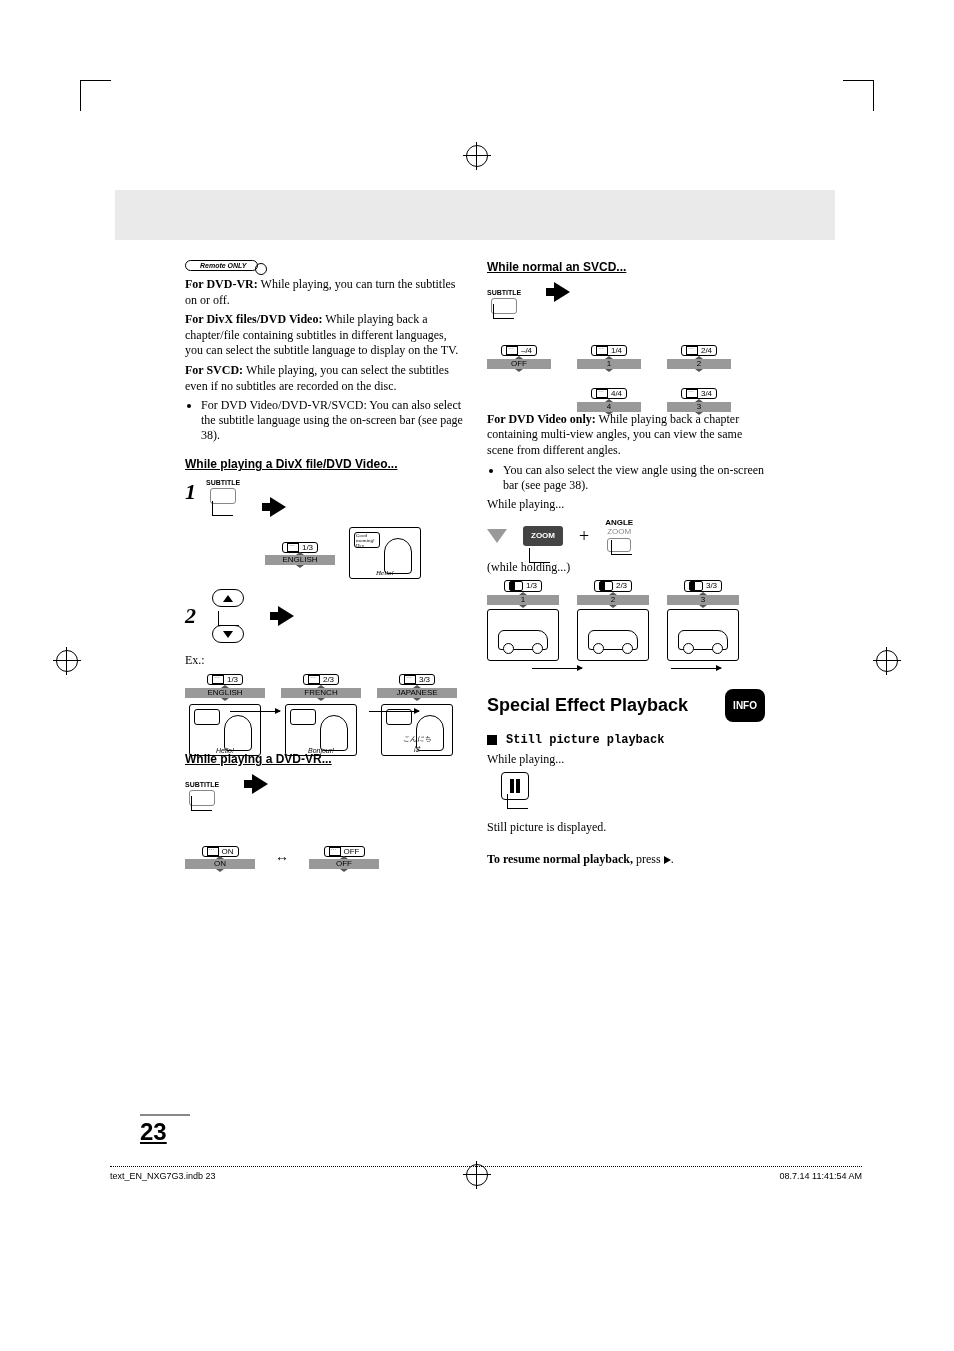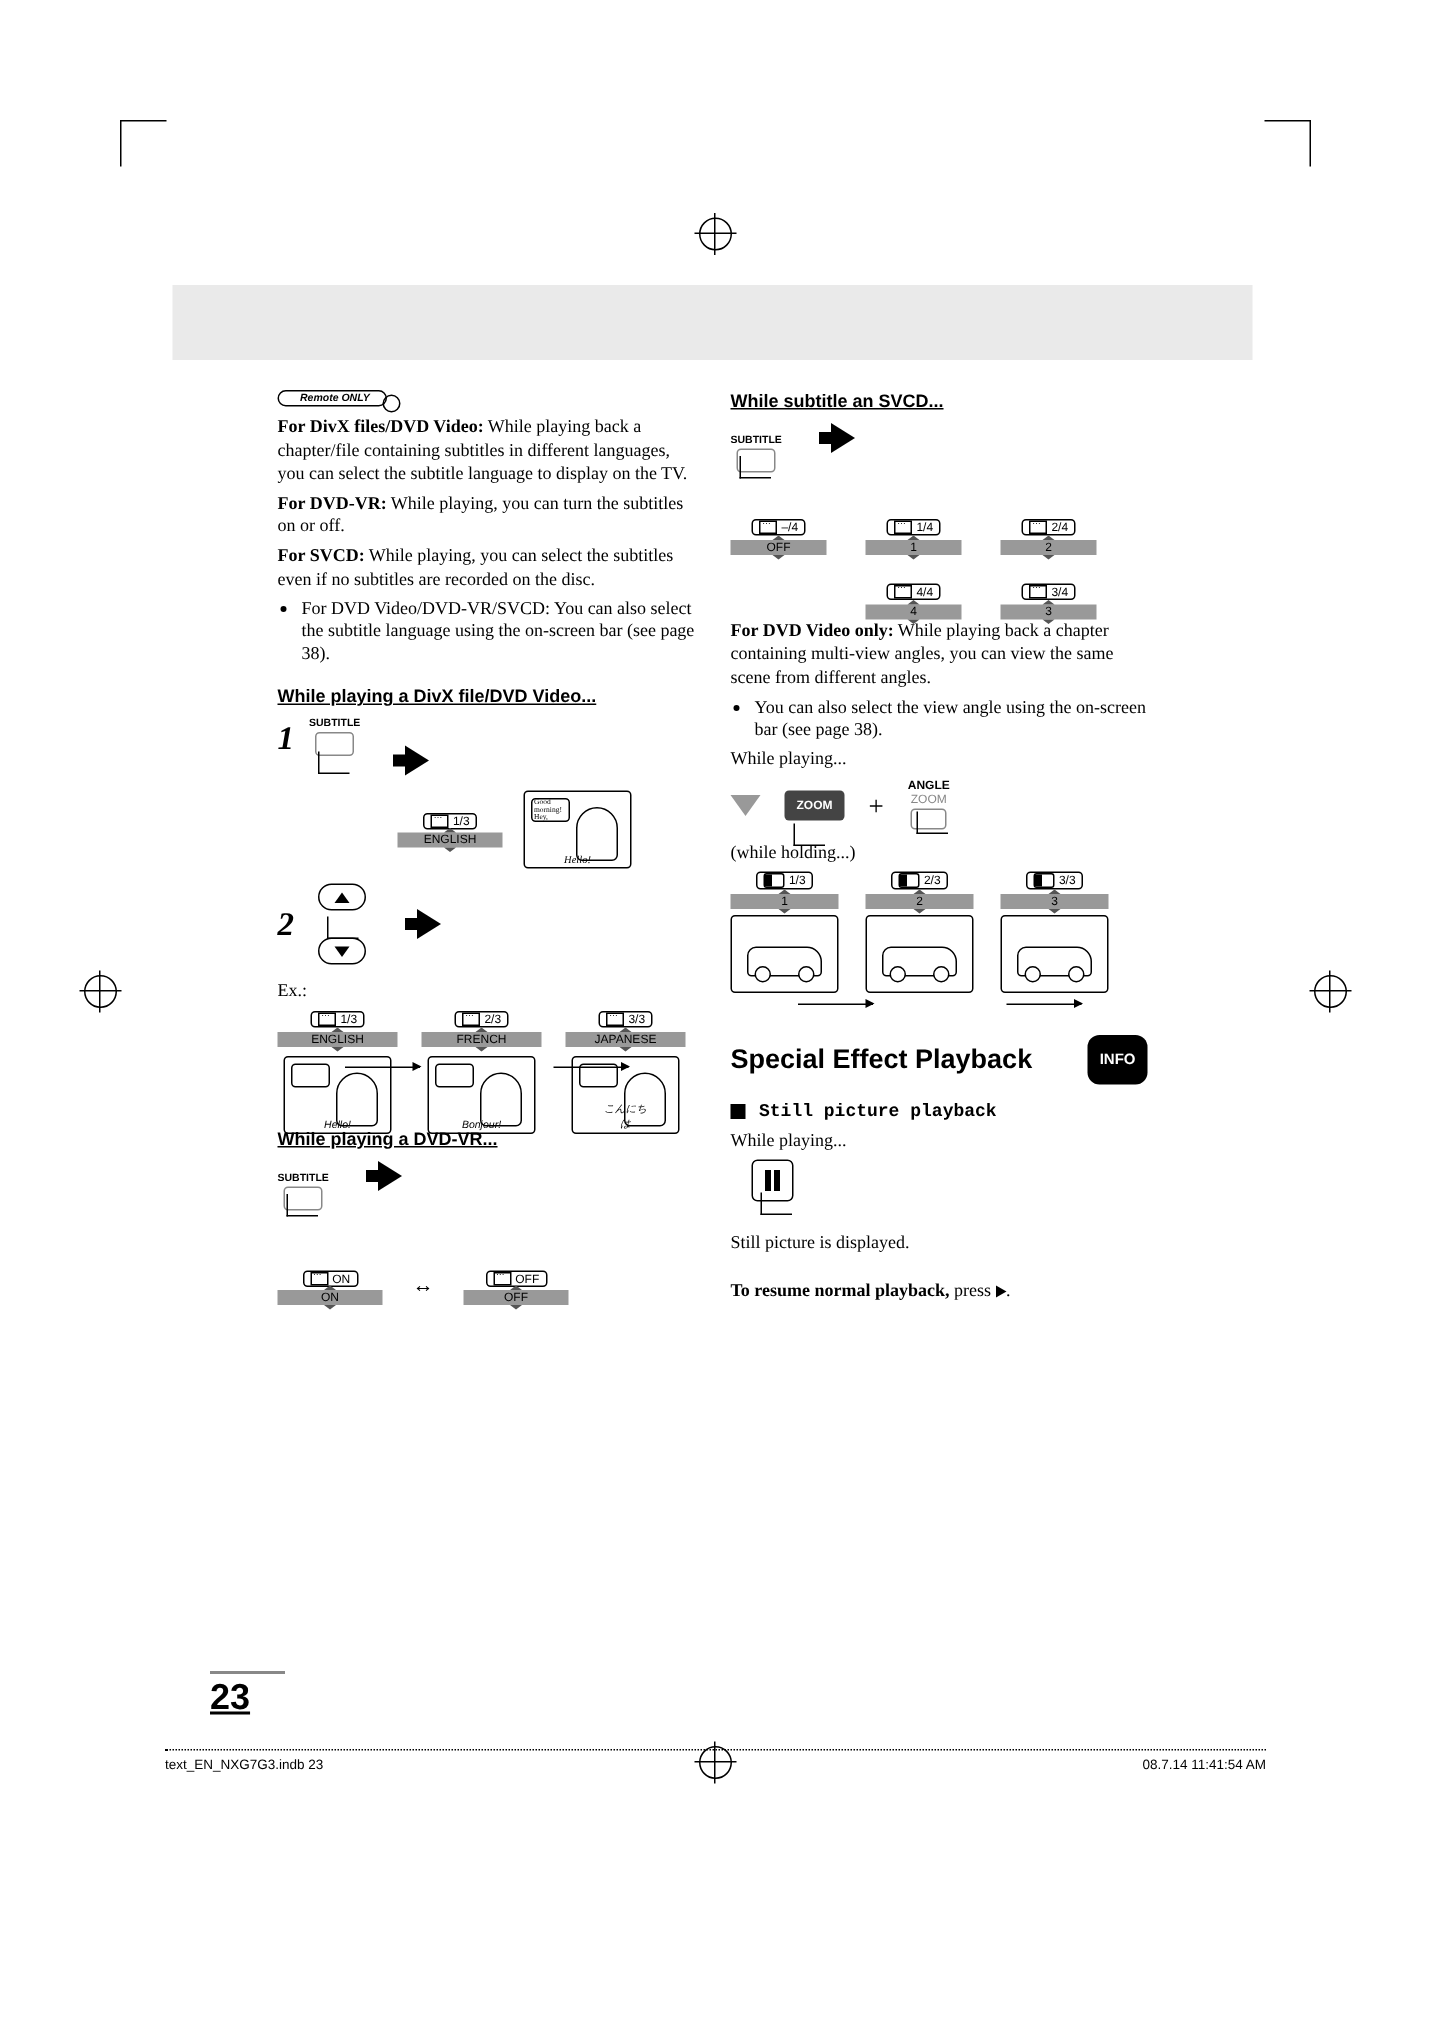--- a/index.html
+++ b/index.html
@@ -219,21 +219,21 @@
     font-family: Arial, sans-serif;
   }
   .grid-osd .cell { text-align:center; }
   .play-glyph { display:inline-block; width:0;height:0;border-top:4px solid transparent;border-bottom:4px solid transparent;border-left:7px solid #000;vertical-align:middle;}
   .page-num {
     position:absolute; left: 140px; bottom: 205px;
     font-family: Arial, sans-serif; font-weight: bold; font-size: 24px;
     border-top: 2px solid #888; padding-top: 2px; width: 50px; text-decoration: underline;
   }
   .footer {
-    position:absolute; bottom: 170px; left: 110px; right: 110px;
+    position:absolute; bottom: 170px; left: 110px; right: 92px;
     border-top: 1px dotted #000;
     display:flex; justify-content: space-between;
     font-family: Arial, sans-serif; font-size: 9px;
     padding-top: 4px;
   }
   .press-line { position: relative; }
   .press-line::after {
     content:""; position:absolute; left: 6px; top: 22px; width: 20px; height: 14px;
     border-left:1px solid #000; border-bottom:1px solid #000;
   }
@@ -254,24 +254,24 @@
   <div class="content">
     <div class="header-band"></div>
 
     <div class="columns">
 
       <div class="col">
         <h2 class="section">
           <span class="remote-pill">Remote ONLY</span>
         </h2>
         <p>
-          <b>For DivX files/DVD Video:</b><span> While playing back a chapter/file containing subtitles in different languages, you can select the subtitle language to display on the TV.</span>
+          <b>For DVD-VR:</b><span> While playing, you can turn the subtitles on or off.</span>
         </p>
         <p>
-          <b>For DVD-VR:</b><span> While playing, you can turn the subtitles on or off.</span>
+          <b>For DivX files/DVD Video:</b><span> While playing back a chapter/file containing subtitles in different languages, you can select the subtitle language to display on the TV.</span>
         </p>
         <p>
           <b>For SVCD:</b><span> While playing, you can select the subtitles even if no subtitles are recorded on the disc.</span>
         </p>
         <ul class="bul">
           <li>For DVD Video/DVD-VR/SVCD: You can also select the subtitle language using the on-screen bar (see page 38).</li>
         </ul>
 
         <div class="underline-h">While playing a DivX file/DVD Video...</div>
 
@@ -383,21 +383,21 @@
                 <span>OFF</span>
               </div>
             <div class="osd-bar">
                 <span class="osd-lbl">OFF</span>
               </div>
           </div>
         </div>
       </div>
 
       <div class="col">
-        <div class="underline-h" style="margin-top:0;">While subtitle an SVCD...</div>
+        <div class="underline-h" style="margin-top:0;">While normal an SVCD...</div>
         <div class="press-line" style="margin-bottom:30px;">
           <span class="subtitle-btn">
             <span>SUBTITLE</span>
             <span class="k"></span>
           </span>
           <span class="arrow-r" style="margin-left:30px;"></span>
         </div>
         <div class="grid-osd" style="grid-template-columns: repeat(3, 64px); gap:18px 26px;">
           <div class="cell">
             <div class="osd-top">

